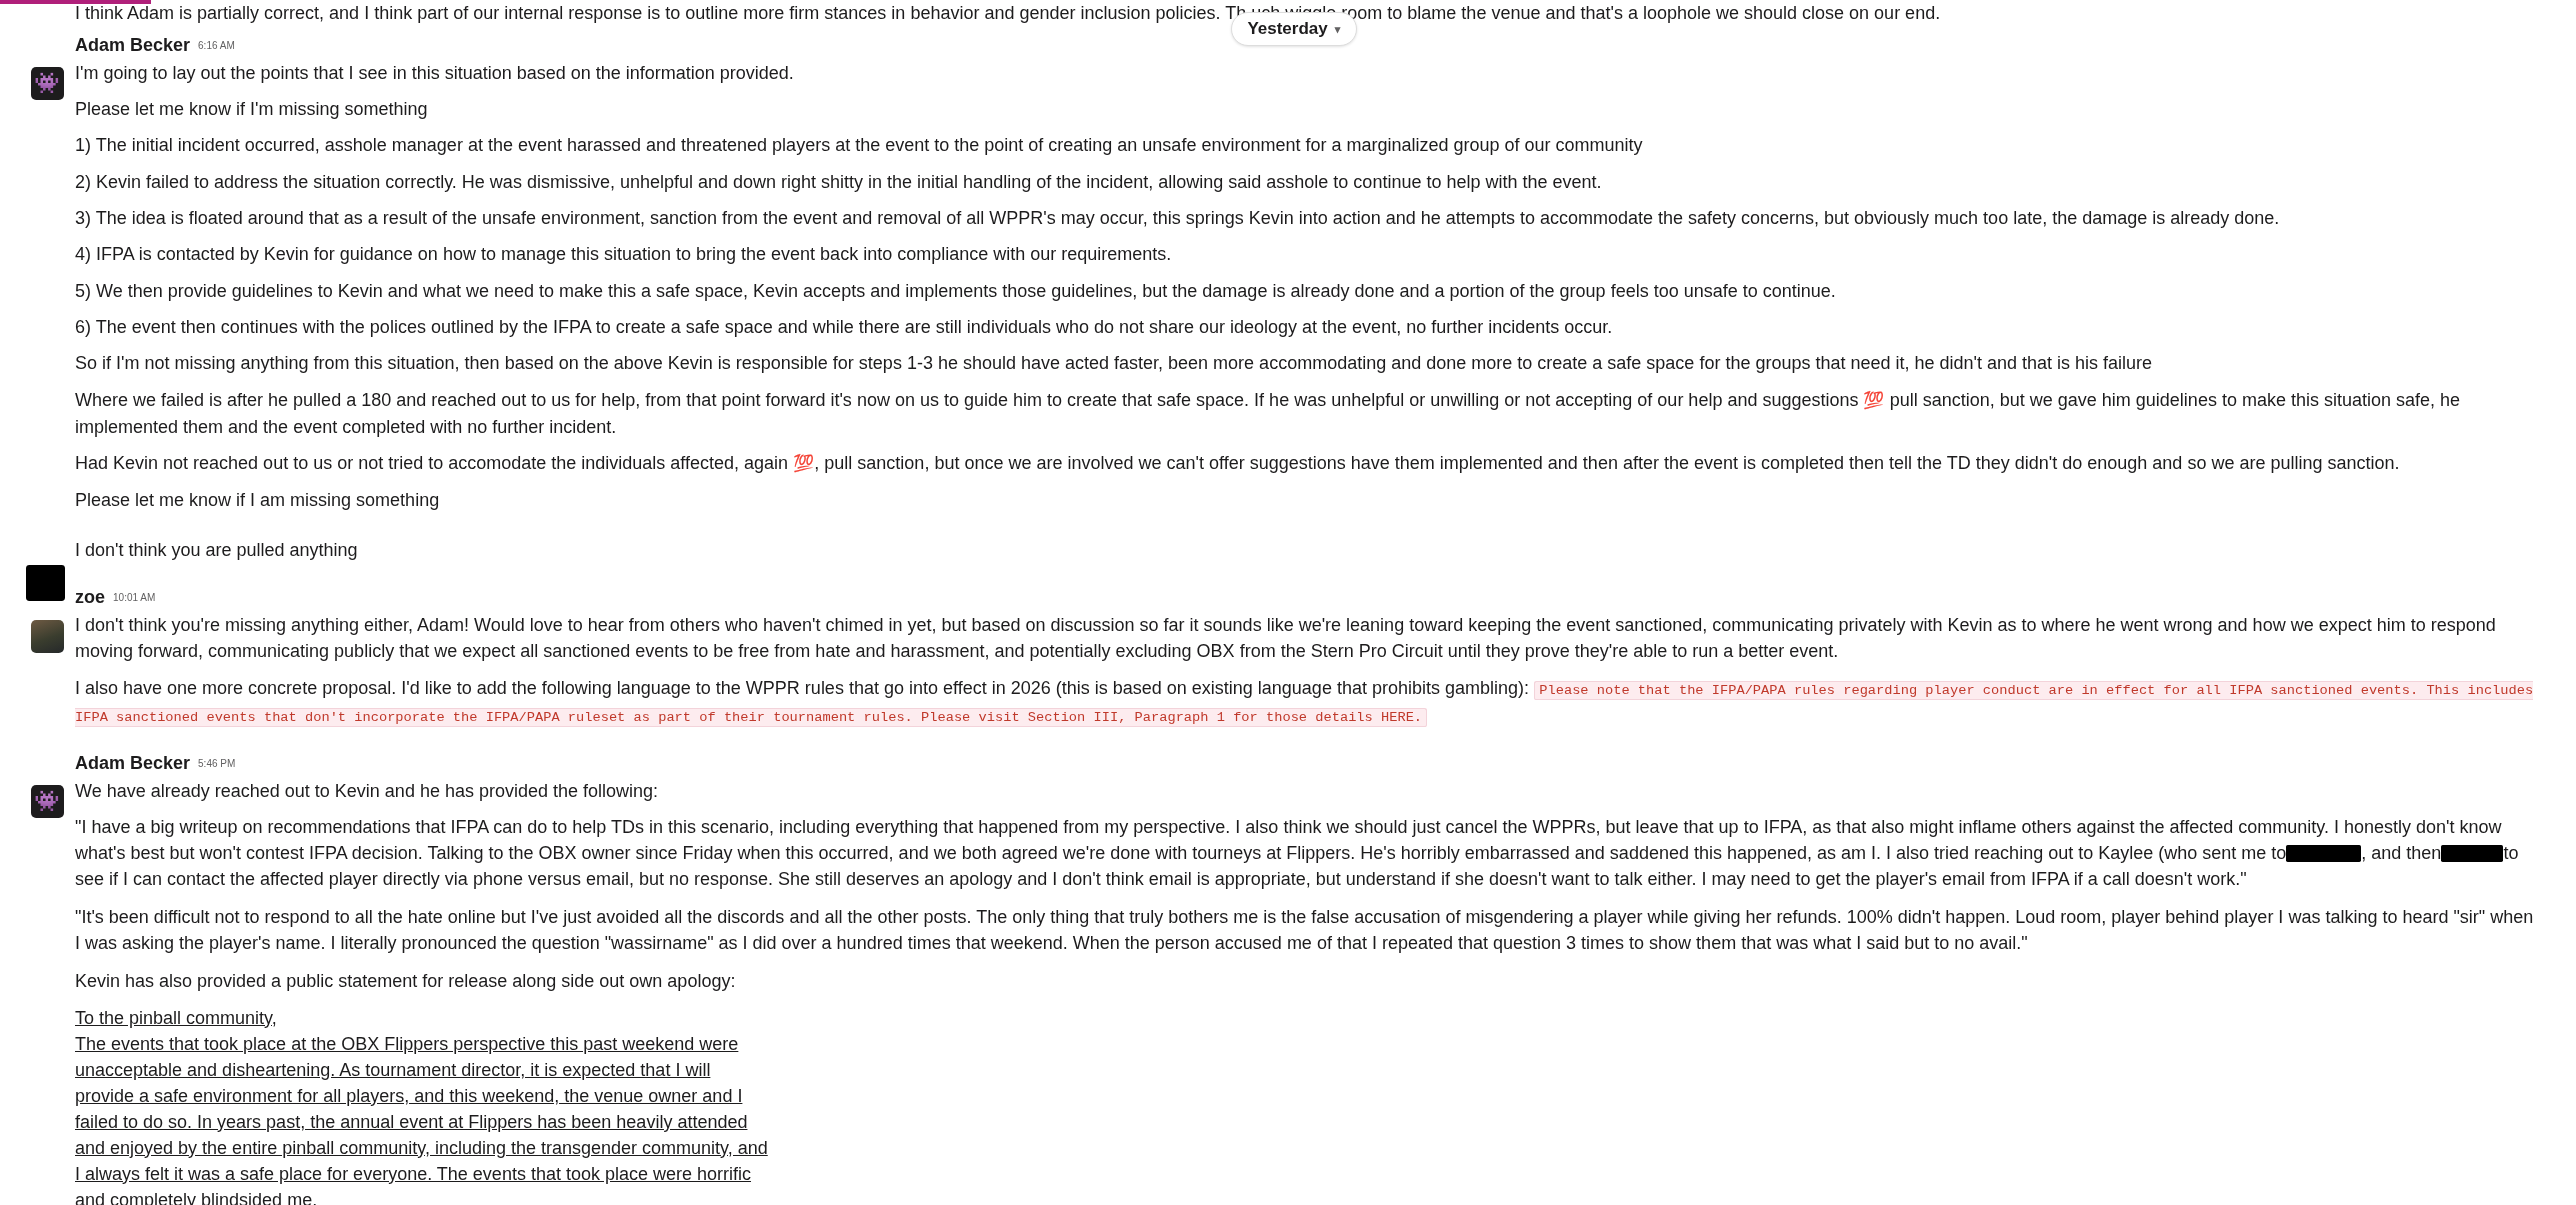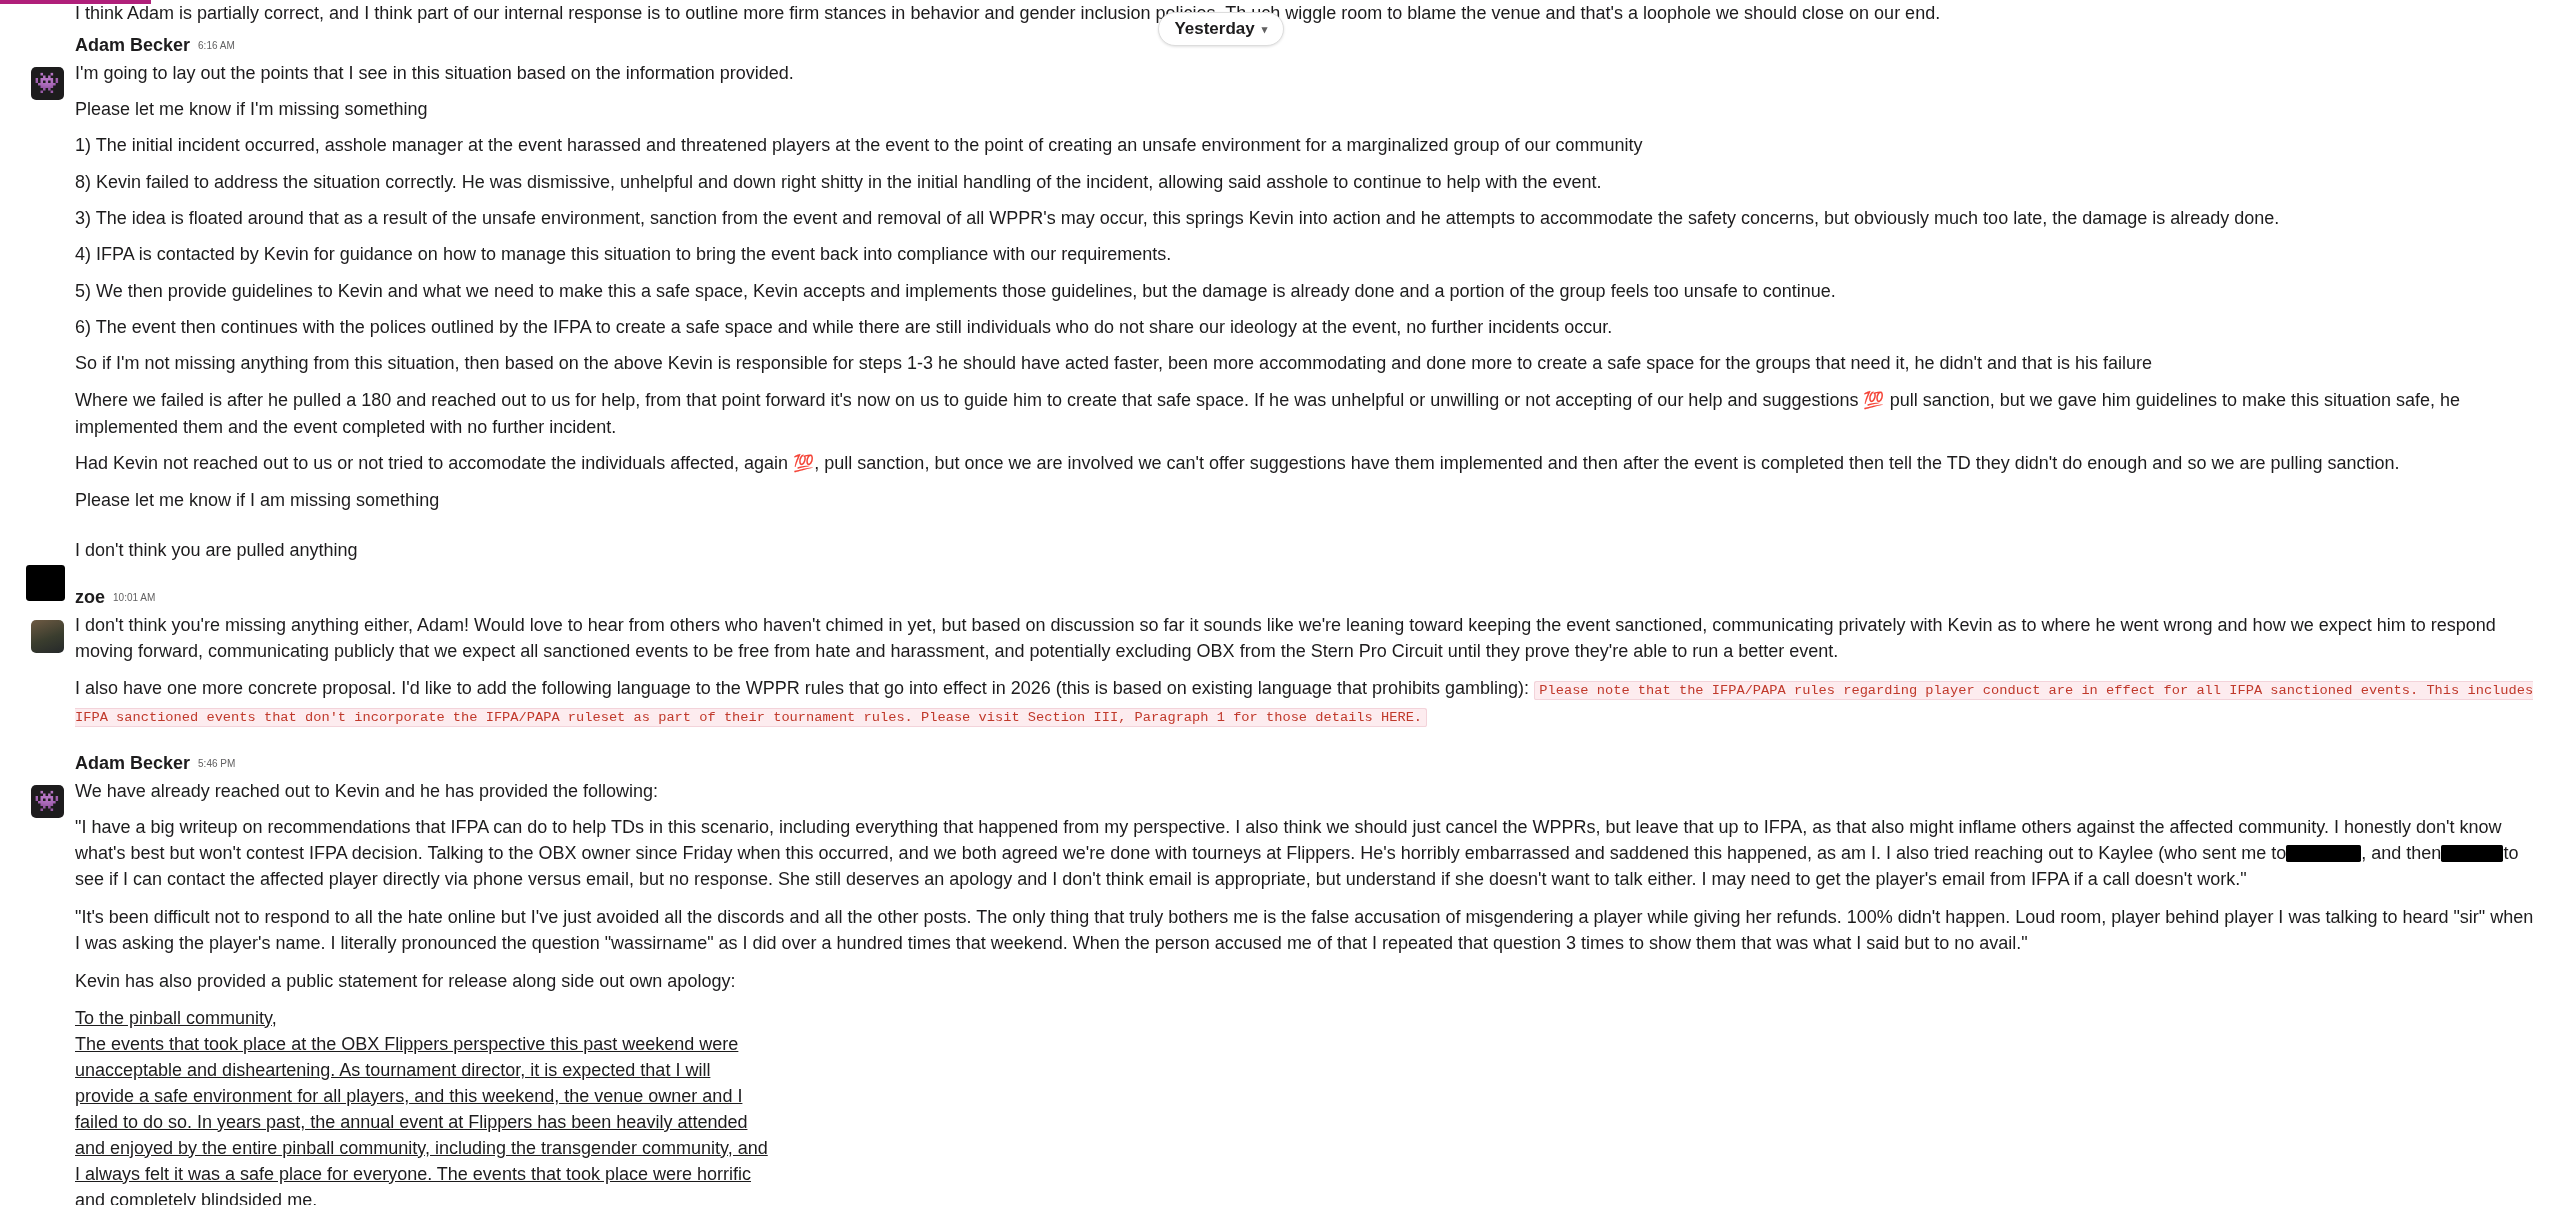--- a/index.html
+++ b/index.html
@@ -22,21 +22,21 @@
   .top-accent {
     position: absolute;
     left: 0; top: 0;
     width: 151px; height: 4.3px;
     background: #b0207a;
   }
 
   
   .date-pill {
     position: absolute;
-    left: 1158px;
+    left: 1231px;
     top: 12px;
     display: flex;
     align-items: center;
     gap: 6.9px;
     padding: 6px 15.4px;
     background: #ffffff;
     border: 0.9px solid #dddddd;
     border-radius: 19px;
     box-shadow: 0 0.9px 2.6px rgba(0,0,0,0.12);
     font-size: 17px;
@@ -174,21 +174,21 @@
 
     <div class="msg">
       <div class="avatar alien">👾</div>
       <div class="msg-head">
         <span class="sender">Adam Becker</span>
         <span class="ts">6:16 AM</span>
       </div>
       <p class="p">I'm going to lay out the points that I see in this situation based on the information provided.</p>
       <p class="p">Please let me know if I'm missing something</p>
       <p class="p">1) The initial incident occurred, asshole manager at the event harassed and threatened players at the event to the point of creating an unsafe environment for a marginalized group of our community</p>
-      <p class="p">8) Kevin failed to address the situation correctly.  He was dismissive, unhelpful and down right shitty in the initial handling of the incident, allowing said asshole to continue to help with the event.</p>
+      <p class="p">2) Kevin failed to address the situation correctly.  He was dismissive, unhelpful and down right shitty in the initial handling of the incident, allowing said asshole to continue to help with the event.</p>
       <p class="p">3) The idea is floated around that as a result of the unsafe environment, sanction from the event and removal of all WPPR's may occur, this springs Kevin into action and he attempts to accommodate the safety concerns, but obviously much too late, the damage is already done.</p>
       <p class="p">4) IFPA is contacted by Kevin for guidance on how to manage this situation to bring the event back into compliance with our requirements.</p>
       <p class="p">5) We then provide guidelines to Kevin and what we need to make this a safe space, Kevin accepts and implements those guidelines, but the damage is already done and a portion of the group feels too unsafe to continue.</p>
       <p class="p">6) The event then continues with the polices outlined by the IFPA to create a safe space and while there are still individuals who do not share our ideology at the event, no further incidents occur.</p>
       <p class="p">So if I'm not missing anything from this situation, then based on the above Kevin is responsible for steps 1-3 he should have acted faster, been more accommodating and done more to create a safe space for the groups that need it, he didn't and that is his failure</p>
       <p class="p">
         <span>Where we failed is after he pulled a 180 and reached out to us for help, from that point forward it's now on us to guide him to create that safe space.  If he was unhelpful or unwilling or not accepting of our help and suggestions </span><span class="emoji">💯</span><span> pull sanction, but we gave him guidelines to make this situation safe, he implemented them and the event completed with no further incident.</span>
       </p>
       <p class="p">
         <span>Had Kevin not reached out to us or not tried to accomodate the individuals affected, again </span><span class="emoji">💯</span><span>, pull sanction, but once we are involved we can't offer suggestions have them implemented and then after the event is completed then tell the TD they didn't do enough and so we are pulling sanction.</span>

